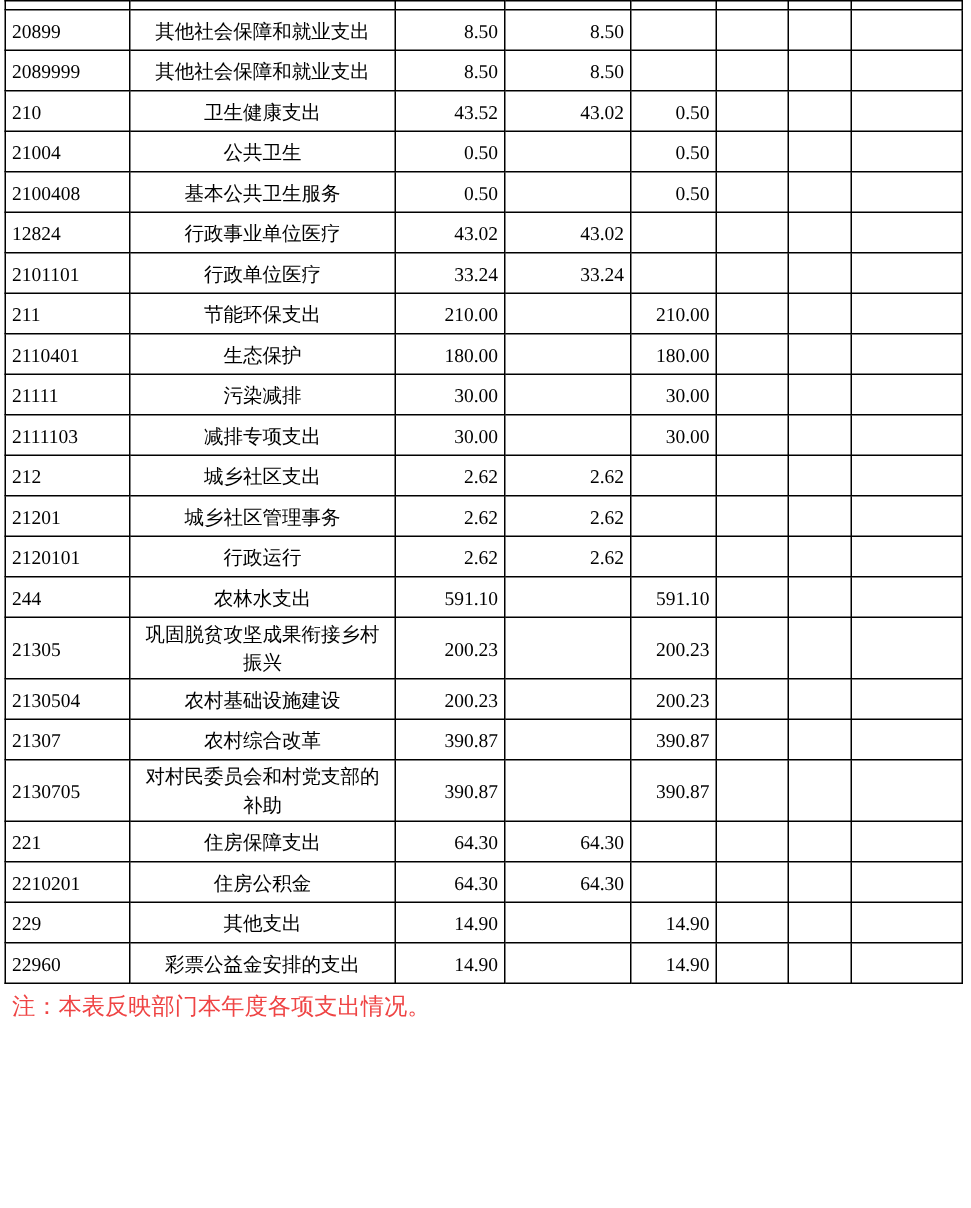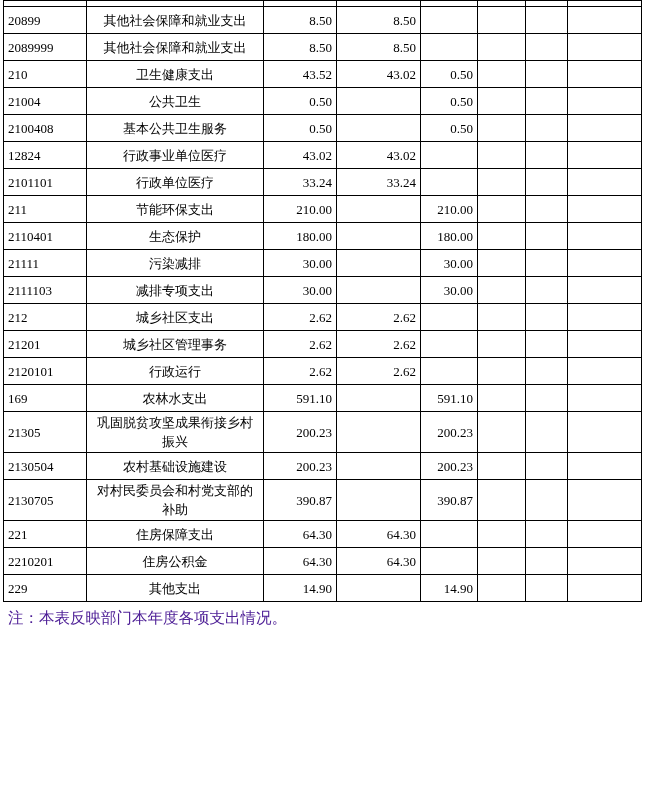--- a/index.html
+++ b/index.html
@@ -53,21 +53,21 @@
   }
   td.c-num {
     text-align: right;
     padding-right: 7px;
     font-variant-numeric: tabular-nums;
   }
   .note {
     margin: 6px 0 0 8px;
     font-size: 15.5px;
     line-height: 20px;
-    color: #4c1d95;
+    color: #ef4444;
     white-space: nowrap;
   }
 </style>
 </head>
 <body>
 
 <div class="page">
 
   <table class="budget">
     <colgroup>
@@ -226,21 +226,21 @@
           <td class="c-code">2120101</td>
           <td class="c-name">行政运行</td>
           <td class="c-num">2.62</td>
           <td class="c-num">2.62</td>
           <td class="c-num"></td>
           <td class="c-num"></td>
           <td class="c-num"></td>
           <td class="c-num"></td>
         </tr>
         <tr>
-          <td class="c-code">169</td>
+          <td class="c-code">244</td>
           <td class="c-name">农林水支出</td>
           <td class="c-num">591.10</td>
           <td class="c-num"></td>
           <td class="c-num">591.10</td>
           <td class="c-num"></td>
           <td class="c-num"></td>
           <td class="c-num"></td>
         </tr>
         <tr>
           <td class="c-code">21305</td>
@@ -251,20 +251,30 @@
           <td class="c-num"></td>
           <td class="c-num"></td>
           <td class="c-num"></td>
         </tr>
         <tr>
           <td class="c-code">2130504</td>
           <td class="c-name">农村基础设施建设</td>
           <td class="c-num">200.23</td>
           <td class="c-num"></td>
           <td class="c-num">200.23</td>
+          <td class="c-num"></td>
+          <td class="c-num"></td>
+          <td class="c-num"></td>
+        </tr>
+        <tr>
+          <td class="c-code">21307</td>
+          <td class="c-name">农村综合改革</td>
+          <td class="c-num">390.87</td>
+          <td class="c-num"></td>
+          <td class="c-num">390.87</td>
           <td class="c-num"></td>
           <td class="c-num"></td>
           <td class="c-num"></td>
         </tr>
         <tr>
           <td class="c-code">2130705</td>
           <td class="c-name">对村民委员会和村党支部的补助</td>
           <td class="c-num">390.87</td>
           <td class="c-num"></td>
           <td class="c-num">390.87</td>
@@ -295,18 +305,28 @@
         <tr>
           <td class="c-code">229</td>
           <td class="c-name">其他支出</td>
           <td class="c-num">14.90</td>
           <td class="c-num"></td>
           <td class="c-num">14.90</td>
           <td class="c-num"></td>
           <td class="c-num"></td>
           <td class="c-num"></td>
         </tr>
+        <tr>
+          <td class="c-code">22960</td>
+          <td class="c-name">彩票公益金安排的支出</td>
+          <td class="c-num">14.90</td>
+          <td class="c-num"></td>
+          <td class="c-num">14.90</td>
+          <td class="c-num"></td>
+          <td class="c-num"></td>
+          <td class="c-num"></td>
+        </tr>
       </tbody>
   </table>
 
   <div class="note">注：本表反映部门本年度各项支出情况。</div>
 
 </div>
 
 </body></html>

